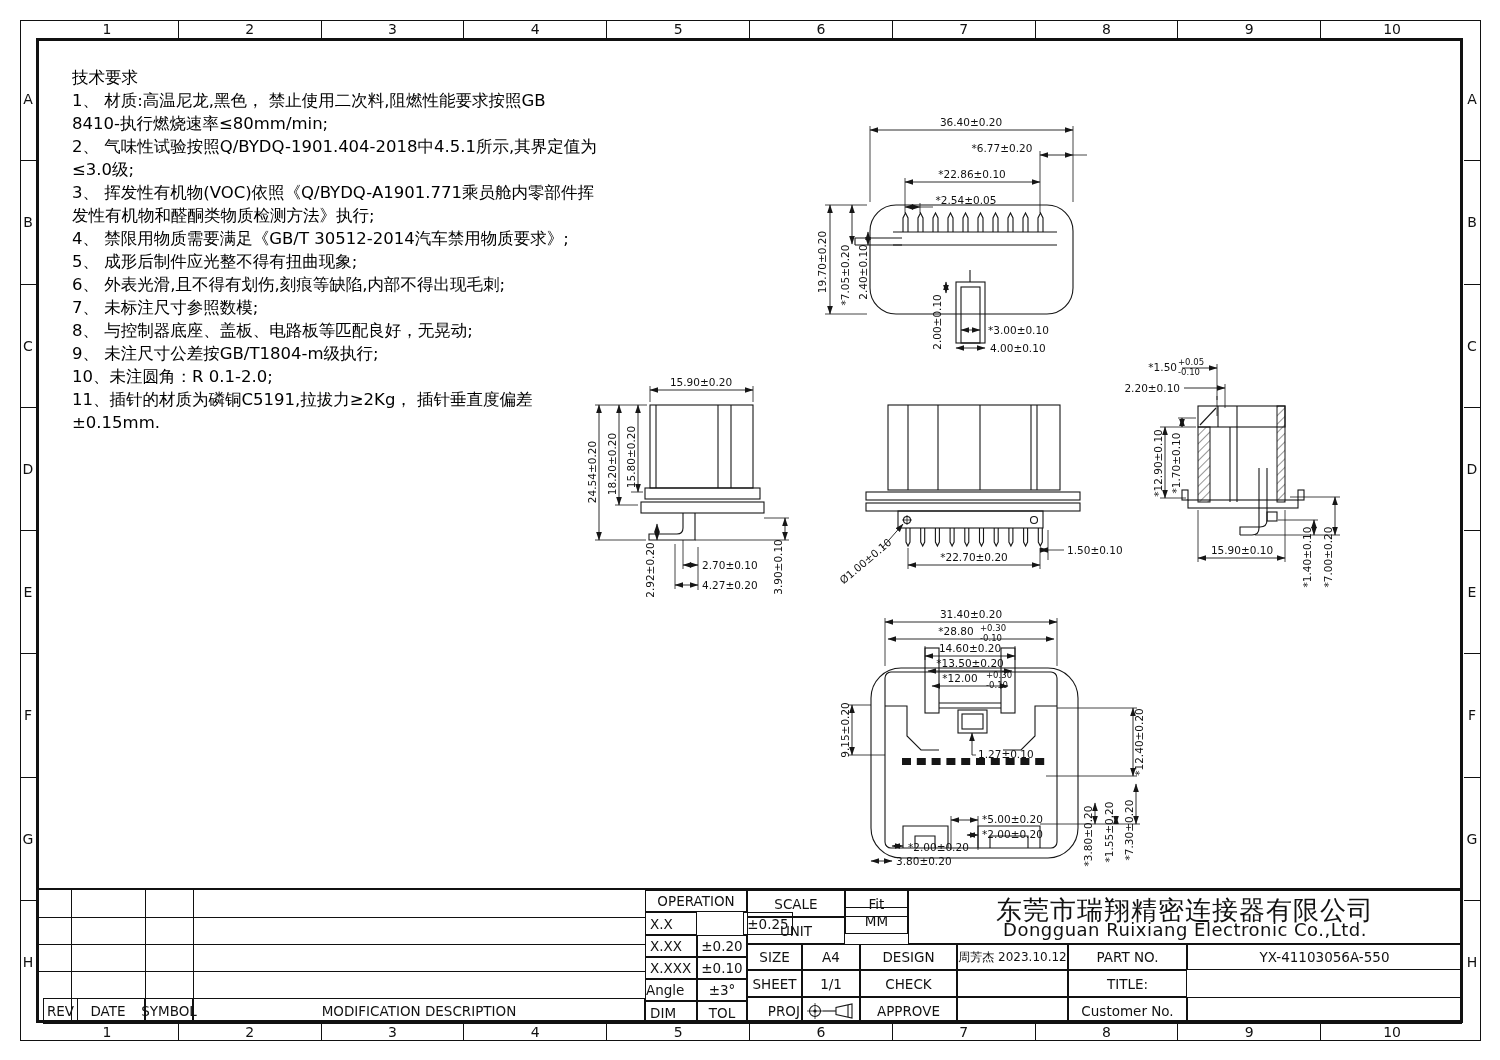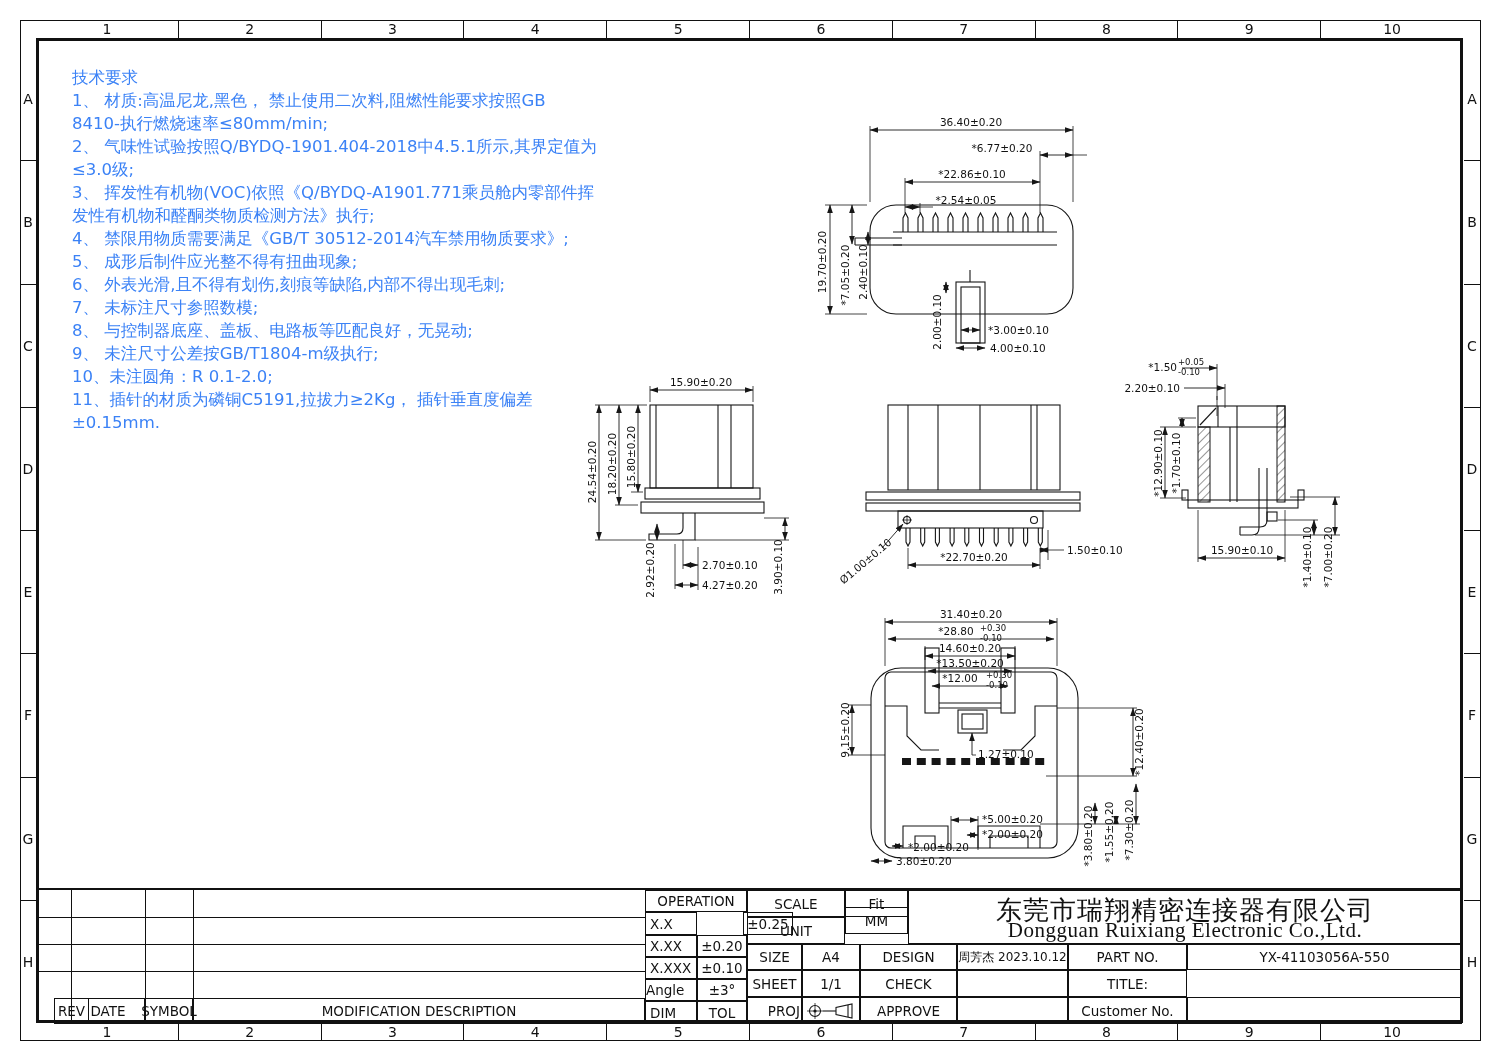--- a/index.html
+++ b/index.html
@@ -7,37 +7,37 @@
   .abs{position:absolute;}
   
   .outer-border{left:20px;top:20px;width:1461px;height:1021px;border:1.5px solid #111;box-sizing:border-box;}
   .inner-border{left:36px;top:38px;width:1427px;height:985px;border:3px solid #111;box-sizing:border-box;}
   .zone-strip-h{left:36px;width:1427px;height:18px;display:flex;}
   .zone-strip-v{top:38px;width:16px;height:985px;display:flex;flex-direction:column;}
   .zone-cell{flex:1;display:flex;align-items:center;justify-content:center;font-size:14px;color:#111;}
   .zone-strip-h .zone-cell + .zone-cell{border-left:1px solid #111;}
   .zone-strip-v .zone-cell + .zone-cell{border-top:1px solid #111;}
   
-  .tech{left:72px;top:66px;width:540px;font-size:16.5px;line-height:23px;color:#3b82f6;}
+  .tech{left:72px;top:66px;width:540px;font-size:16.5px;line-height:23px;color:#000000;}
   .tech .t-line{white-space:nowrap;}
   
   svg{overflow:visible;}
   .ln{fill:none;stroke:#161616;stroke-width:1.1;}
   .xl{fill:none;stroke:#161616;stroke-width:0.8;}
   .dl{fill:none;stroke:#161616;stroke-width:0.9;}
   .dt{font-size:10.5px;fill:#111;font-family:"DejaVu Sans",sans-serif;}
   .ds{font-size:8.5px;fill:#111;font-family:"DejaVu Sans",sans-serif;}
   .solid{fill:#161616;stroke:none;}
   
   .tb{left:36px;top:888px;width:1427px;height:134px;border-top:2.5px solid #111;box-sizing:border-box;}
   .cell{position:absolute;border:1px solid #111;box-sizing:border-box;display:flex;align-items:center;justify-content:center;font-size:13.5px;white-space:nowrap;color:#111;}
   .hline{position:absolute;height:0;border-top:1px solid #111;}
   .vline{position:absolute;width:0;border-left:1px solid #111;}
   .company-cn{font-size:26px;letter-spacing:1px;line-height:28px;}
-  .company-en{font-size:21px;letter-spacing:0.5px;line-height:16px;margin-top:-2px;font-family:Liberation Serif, serif;}
+  .company-en{font-size:18px;letter-spacing:0.5px;line-height:16px;margin-top:-2px;}
   .title-small{font-size:10.5px;line-height:12.5px;text-align:center;}
   .cn12{font-size:12px;}
 </style>
 </head>
 <body>
 
 <div class="abs outer-border"></div>
 <div class="abs inner-border"></div>
 
 <div class="abs zone-strip-h" style="top:20px;">
@@ -385,21 +385,21 @@
 </svg>
 
 <div class="abs tb">
 
   <div class="hline" style="left:0;top:27px;width:609px;"></div>
   <div class="hline" style="left:0;top:54px;width:609px;"></div>
   <div class="hline" style="left:0;top:81px;width:609px;"></div>
   <div class="vline" style="left:35px;top:0;height:108px;"></div>
   <div class="vline" style="left:109px;top:0;height:108px;"></div>
   <div class="vline" style="left:157px;top:0;height:108px;"></div>
-  <div class="cell" style="left:18px;top:108px;width:35px;height:26px;">REV</div>
+  <div class="cell" style="left:7px;top:108px;width:35px;height:26px;">REV</div>
   <div class="cell" style="left:35px;top:108px;width:74px;height:26px;">DATE</div>
   <div class="cell" style="left:109px;top:108px;width:48px;height:26px;overflow:visible;">SYMBOL</div>
   <div class="cell" style="left:157px;top:108px;width:452px;height:26px;">MODIFICATION DESCRIPTION</div>
 
   <div class="cell" style="left:609px;top:0;width:102px;height:22px;">OPERATION</div>
   <div class="cell" style="left:609px;top:22px;width:52px;height:23px;justify-content:flex-start;padding-left:4px;">X.X</div>
   <div class="cell" style="left:661px;top:22px;width:50px;height:23px;margin-left:46px;">±0.25</div>
   <div class="cell" style="left:609px;top:45px;width:52px;height:22px;justify-content:flex-start;padding-left:4px;">X.XX</div>
   <div class="cell" style="left:661px;top:45px;width:50px;height:22px;">±0.20</div>
   <div class="cell" style="left:609px;top:67px;width:52px;height:22px;justify-content:flex-start;padding-left:4px;">X.XXX</div>

